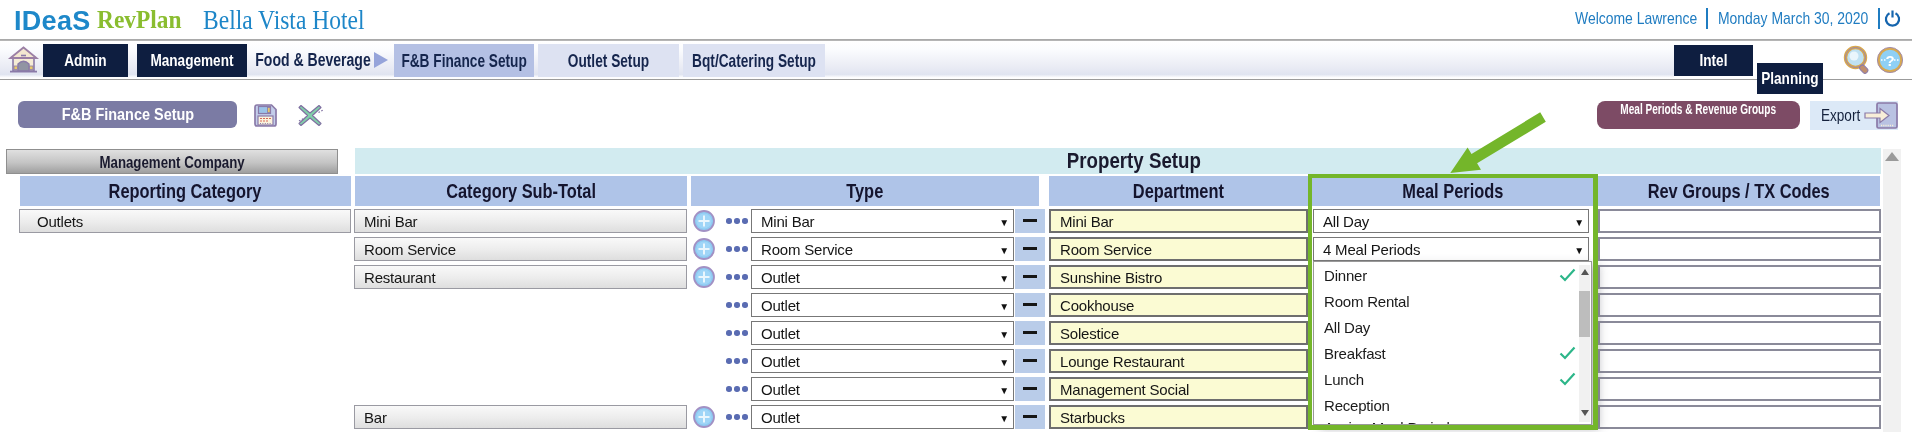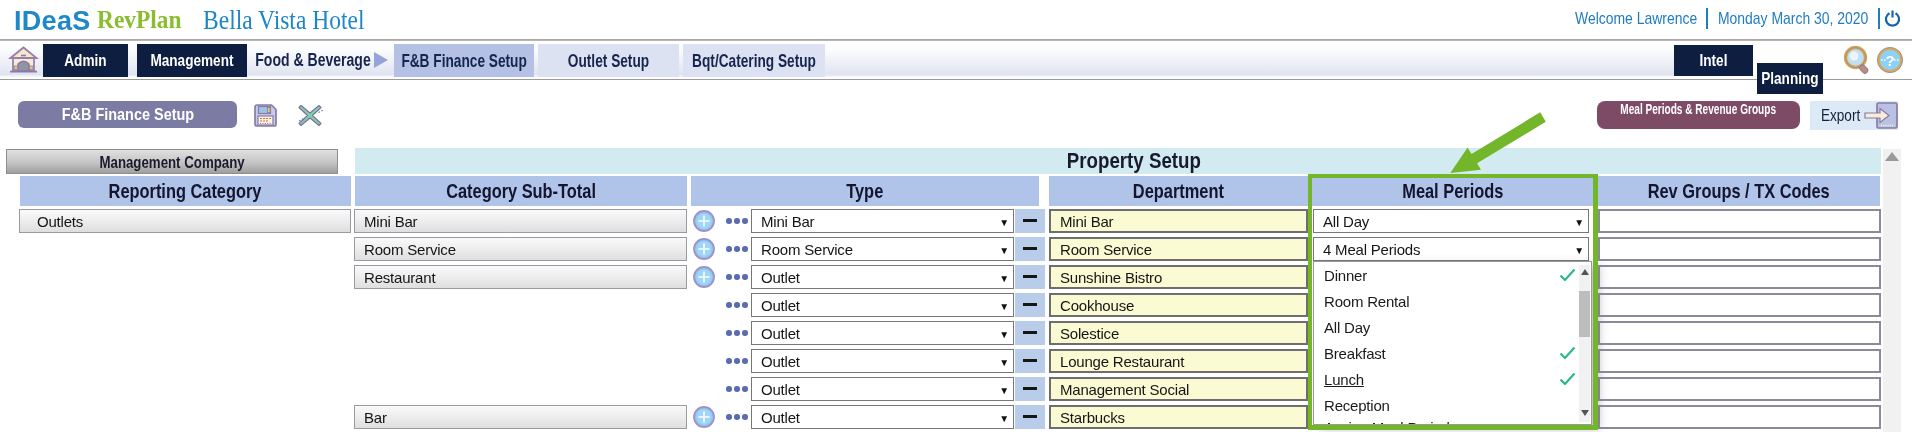--- a/index.html
+++ b/index.html
@@ -316,21 +316,21 @@
     <div class="dditem" style="top:0px;">Dinner</div>
 <svg style="left:245px;top:6px;" width="17" height="14" viewBox="0 0 17 14">
       <path d="M1.5 7.5 L6 12 L15.5 1.5" fill="none" stroke="#2cb689" stroke-width="2.2"></path>
     </svg>
 <div class="dditem" style="top:26px;">Room Rental</div>
 <div class="dditem" style="top:52px;">All Day</div>
 <div class="dditem" style="top:78px;">Breakfast</div>
 <svg style="left:245px;top:84px;" width="17" height="14" viewBox="0 0 17 14">
       <path d="M1.5 7.5 L6 12 L15.5 1.5" fill="none" stroke="#2cb689" stroke-width="2.2"></path>
     </svg>
-<div class="dditem" style="top:104px;text-decoration:underline;">Lunch</div>
+<div class="dditem" style="top:104px;">Lunch</div>
 <svg style="left:245px;top:110px;" width="17" height="14" viewBox="0 0 17 14">
       <path d="M1.5 7.5 L6 12 L15.5 1.5" fill="none" stroke="#2cb689" stroke-width="2.2"></path>
     </svg>
 <div class="dditem" style="top:130px;">Reception</div>
 <div class="dditem" style="top:152px;">Assign Meal Periods</div>
 <div id="ddsb"></div>
     <div id="ddthumb"></div>
 <svg style="left:267px;top:7px;" width="8" height="6" viewBox="0 0 8 6">
       <path d="M4 0 L8 6 L0 6 Z" fill="#555"></path>
     </svg>

